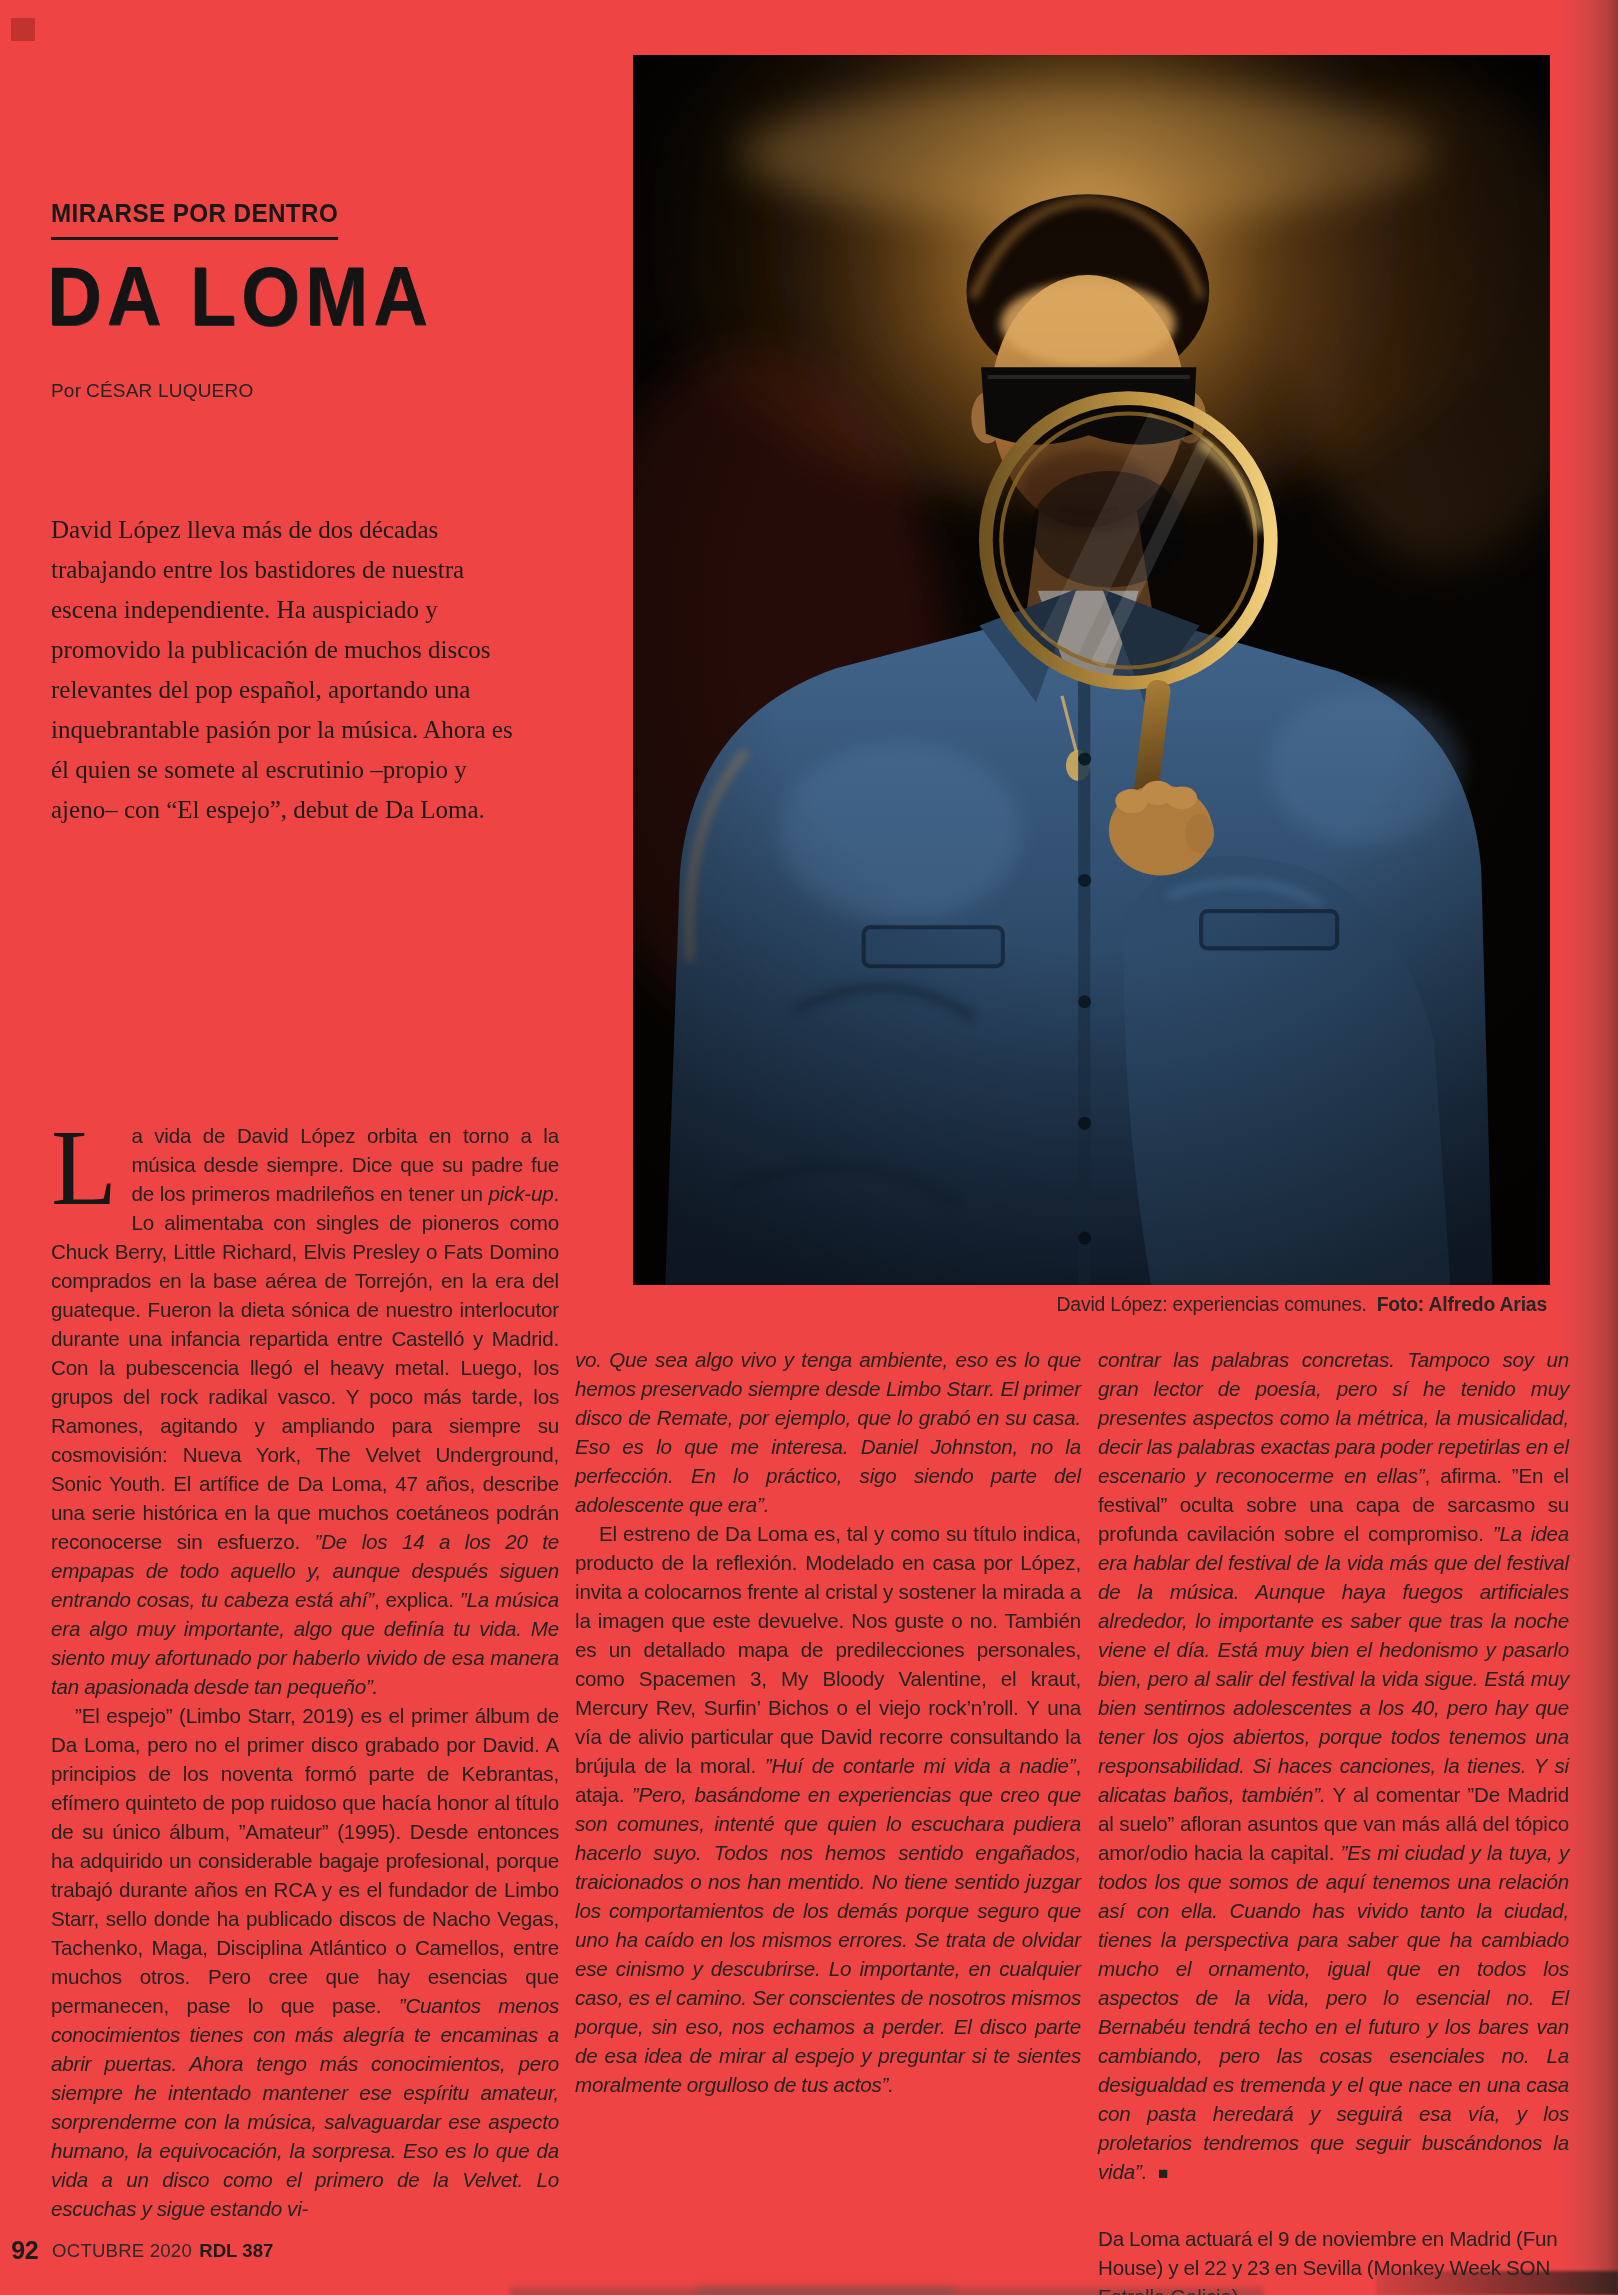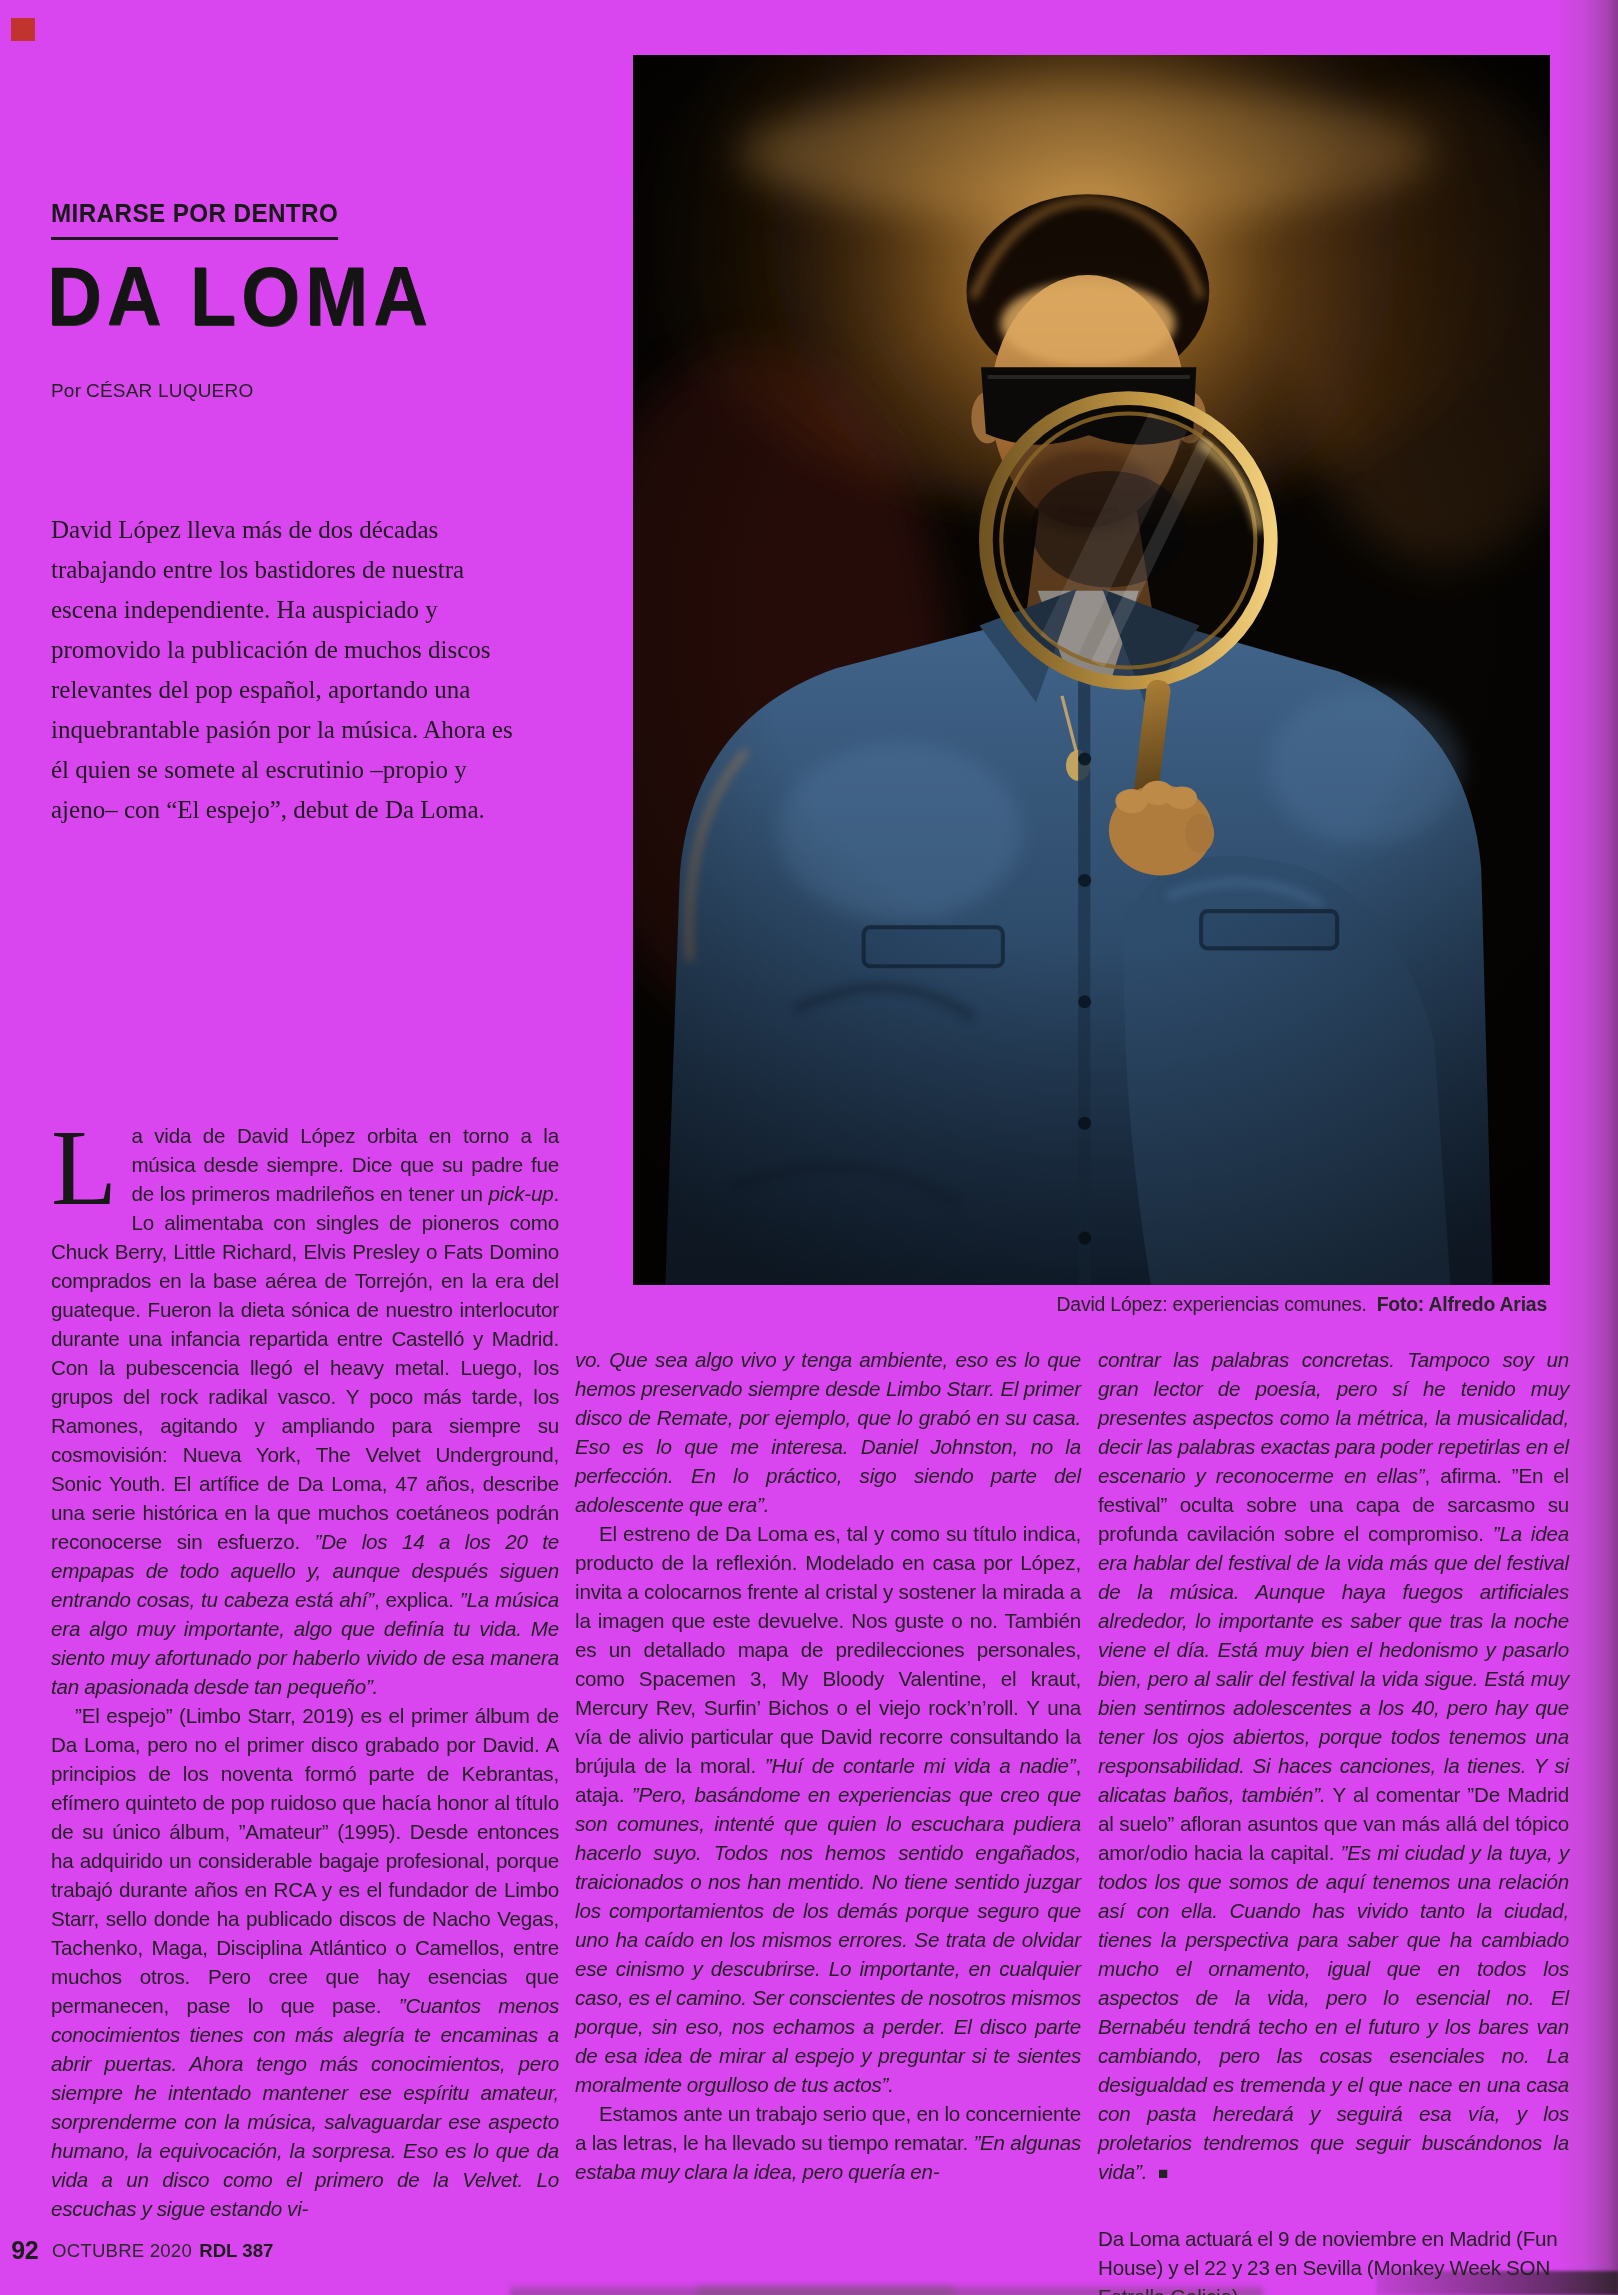--- a/index.html
+++ b/index.html
@@ -1,17 +1,17 @@
 <!DOCTYPE html>
 <html lang="es" style="font-size:13px"><head>
 <meta charset="utf-8">
 <style>
   html,body{margin:0;padding:0;}
   body{width:1619px;height:2295px;position:relative;background:#f6f5f2;font-family:"Liberation Sans",sans-serif;}
-  .page{position:absolute;inset:0;background:#d946ef;overflow:hidden;}
+  .page{position:absolute;inset:0;background:#ef4444;overflow:hidden;}
 
   .accent-square{position:absolute;left:11.3px;top:18px;width:24px;height:23px;background:#c0332e;}
 
   .kicker{position:absolute;left:51px;top:199px;font-weight:700;font-size:25px;letter-spacing:0.4px;
           color:#191919;border-bottom:3.2px solid #1a1a1a;padding-bottom:9px;transform:scaleX(.97);transform-origin:left;}
   .title{position:absolute;left:47px;top:248px;margin:0;font-weight:700;font-size:84px;letter-spacing:5.7px;
          color:#141414;transform:scaleX(.9);transform-origin:left;text-shadow:0.8px 0.8px 0 #2a2a2a;}
   .byline{position:absolute;left:51px;top:380px;font-size:19px;color:#242424;letter-spacing:0.2px;}
   .byline .byline-name{margin-left:4.9px;}
 
@@ -179,21 +179,20 @@
     <span>David López: experiencias comunes.</span><span class="cap-bold">Foto: Alfredo Arias</span>
   </div>
 
   <div class="col col1">
       <p><span class="dropcap">L</span><span>a vida de </span><span class="b">David López</span><span> orbita en torno a la música desde siempre. Dice que su padre fue de los primeros madrileños en tener un </span><span class="i">pick-up</span><span>. Lo alimentaba con singles de pioneros como Chuck Berry, Little Richard, Elvis Presley o Fats Domino comprados en la base aérea de Torrejón, en la era del guateque. Fueron la dieta sónica de nuestro interlocutor durante una infancia repartida entre Castelló y Madrid. Con la pubescencia llegó el heavy metal. Luego, los grupos del rock radikal vasco. Y poco más tarde, los Ramones, agitando y ampliando para siempre su cosmovisión: Nueva York, The Velvet Underground, Sonic Youth. El artífice de Da Loma, 47 años, describe una serie histórica en la que muchos coetáneos podrán reconocerse sin esfuerzo. </span><span class="i">”De los 14 a los 20 te empapas de todo aquello y, aunque después siguen entrando cosas, tu cabeza está ahí”</span><span>, explica. </span><span class="i">”La música era algo muy importante, algo que definía tu vida. Me siento muy afortunado por haberlo vivido de esa manera tan apasionada desde tan pequeño”.</span></p>
       <p class="ind"><span class="b">”El espejo”</span><span> (Limbo Starr, 2019) es el primer álbum de Da Loma, pero no el primer disco grabado por David. A principios de los noventa formó parte de Kebrantas, efímero quinteto de pop ruidoso que hacía honor al título de su único álbum, ”Amateur” (1995). Desde entonces ha adquirido un considerable bagaje profesional, porque trabajó durante años en RCA y es el fundador de Limbo Starr, sello donde ha publicado discos de Nacho Vegas, Tachenko, Maga, Disciplina Atlántico o Camellos, entre muchos otros. Pero cree que hay esencias que permanecen, pase lo que pase. </span><span class="i">”Cuantos menos conocimientos tienes con más alegría te encaminas a abrir puertas. Ahora tengo más conocimientos, pero siempre he intentado mantener ese espíritu amateur, sorprenderme con la música, salvaguardar ese aspecto humano, la equivocación, la sorpresa. Eso es lo que da vida a un disco como el primero de la Velvet. Lo escuchas y sigue estando vi-</span></p>
     </div>
   <div class="col col2">
       <p><span class="i">vo. Que sea algo vivo y tenga ambiente, eso es lo que hemos preservado siempre desde Limbo Starr. El primer disco de Remate, por ejemplo, que lo grabó en su casa. Eso es lo que me interesa. Daniel Johnston, no la perfección. En lo práctico, sigo siendo parte del adolescente que era”.</span></p>
       <p class="ind"><span>El estreno de Da Loma es, tal y como su título indica, producto de la reflexión. Modelado en casa por López, invita a colocarnos frente al cristal y sostener la mirada a la imagen que este devuelve. Nos guste o no. También es un detallado mapa de predilecciones personales, como Spacemen 3, My Bloody Valentine, el kraut, Mercury Rev, Surfin’ Bichos o el viejo rock’n’roll. Y una vía de alivio particular que David recorre consultando la brújula de la moral. </span><span class="i">”Huí de contarle mi vida a nadie”</span><span>, ataja. </span><span class="i">”Pero, basándome en experiencias que creo que son comunes, intenté que quien lo escuchara pudiera hacerlo suyo. Todos nos hemos sentido engañados, traicionados o nos han mentido. No tiene sentido juzgar los comportamientos de los demás porque seguro que uno ha caído en los mismos errores. Se trata de olvidar ese cinismo y descubrirse. Lo importante, en cualquier caso, es el camino. Ser conscientes de nosotros mismos porque, sin eso, nos echamos a perder. El disco parte de esa idea de mirar al espejo y preguntar si te sientes moralmente orgulloso de tus actos”.</span></p>
-      <p class="ind"><span>Estamos ante un trabajo serio que, en lo concerniente a las letras, le ha llevado su tiempo rematar. </span><span class="i">”En algunas estaba muy clara la idea, pero quería en-</span></p>
     </div>
   <div class="col col3">
       <p><span class="i">contrar las palabras concretas. Tampoco soy un gran lector de poesía, pero sí he tenido muy presentes aspectos como la métrica, la musicalidad, decir las palabras exactas para poder repetirlas en el escenario y reconocerme en ellas”</span><span>, afirma. ”En el festival” oculta sobre una capa de sarcasmo su profunda cavilación sobre el compromiso. </span><span class="i">”La idea era hablar del festival de la vida más que del festival de la música. Aunque haya fuegos artificiales alrededor, lo importante es saber que tras la noche viene el día. Está muy bien el hedonismo y pasarlo bien, pero al salir del festival la vida sigue. Está muy bien sentirnos adolescentes a los 40, pero hay que tener los ojos abiertos, porque todos tenemos una responsabilidad. Si haces canciones, la tienes. Y si alicatas baños, también”.</span><span> Y al comentar ”De Madrid al suelo” afloran asuntos que van más allá del tópico amor/odio hacia la capital. </span><span class="i">”Es mi ciudad y la tuya, y todos los que somos de aquí tenemos una relación así con ella. Cuando has vivido tanto la ciudad, tienes la perspectiva para saber que ha cambiado mucho el ornamento, igual que en todos los aspectos de la vida, pero lo esencial no. El Bernabéu tendrá techo en el futuro y los bares van cambiando, pero las cosas esenciales no. La desigualdad es tremenda y el que nace en una casa con pasta heredará y seguirá esa vía, y los proletarios tendremos que seguir buscándonos la vida”.</span><span class="endmark"> ■</span></p>
       <p class="footnote"><span class="b">Da Loma</span><span> actuará el 9 de noviembre en Madrid (Fun House) y el 22 y 23 en Sevilla (Monkey Week SON Estrella Galicia).</span></p>
     </div>
 
   <div class="footer">
     <span class="pagenum">92</span>
     <span class="issue">OCTUBRE 2020</span>
     <span class="mag">RDL 387</span>

